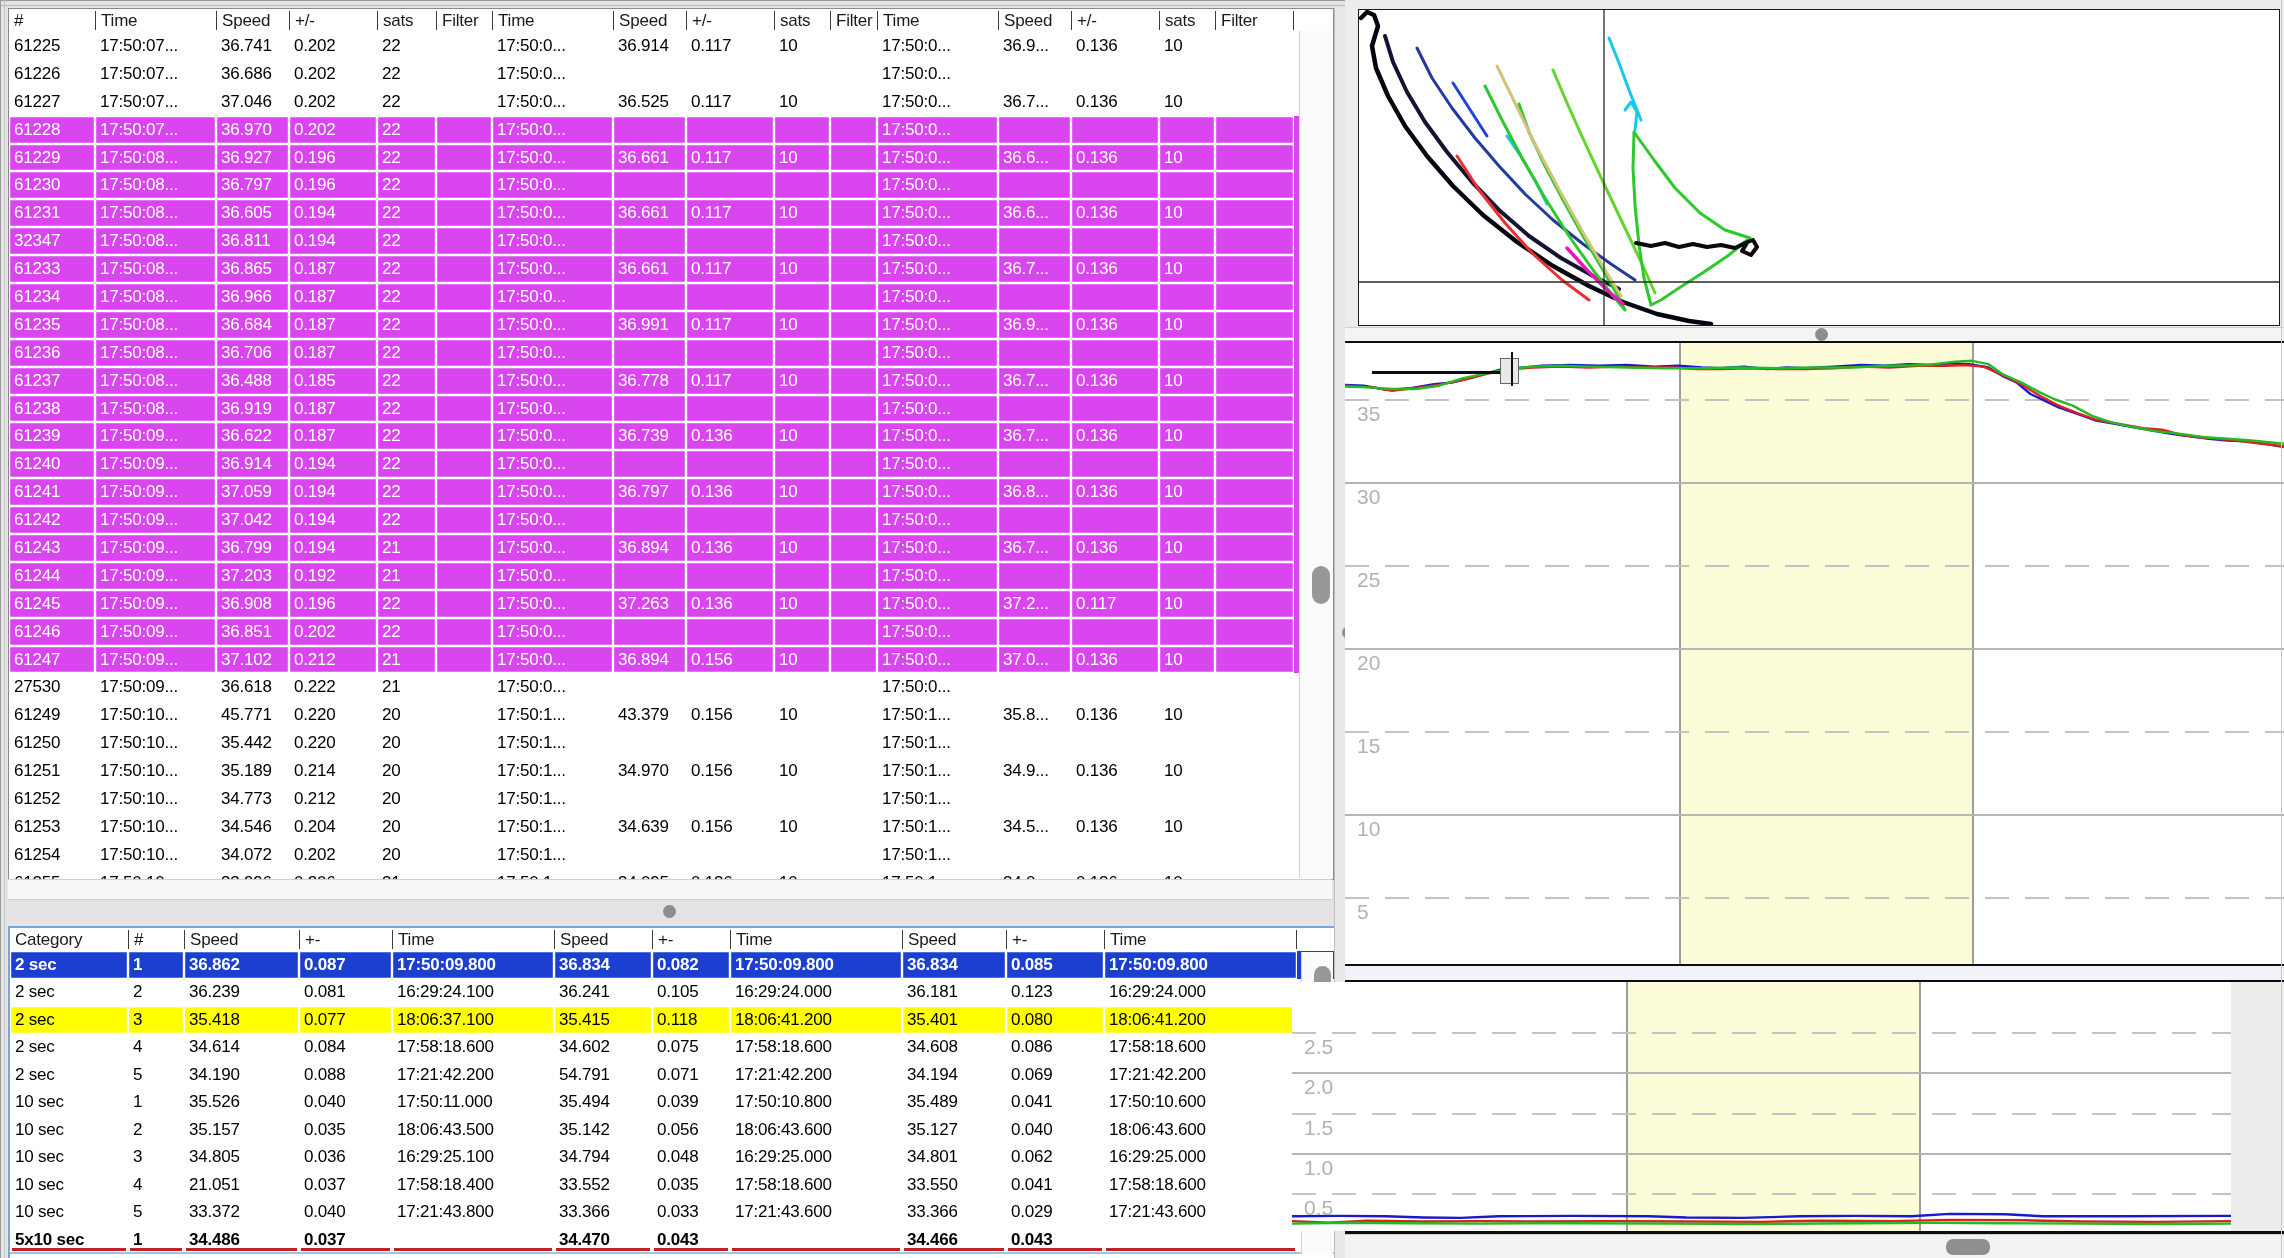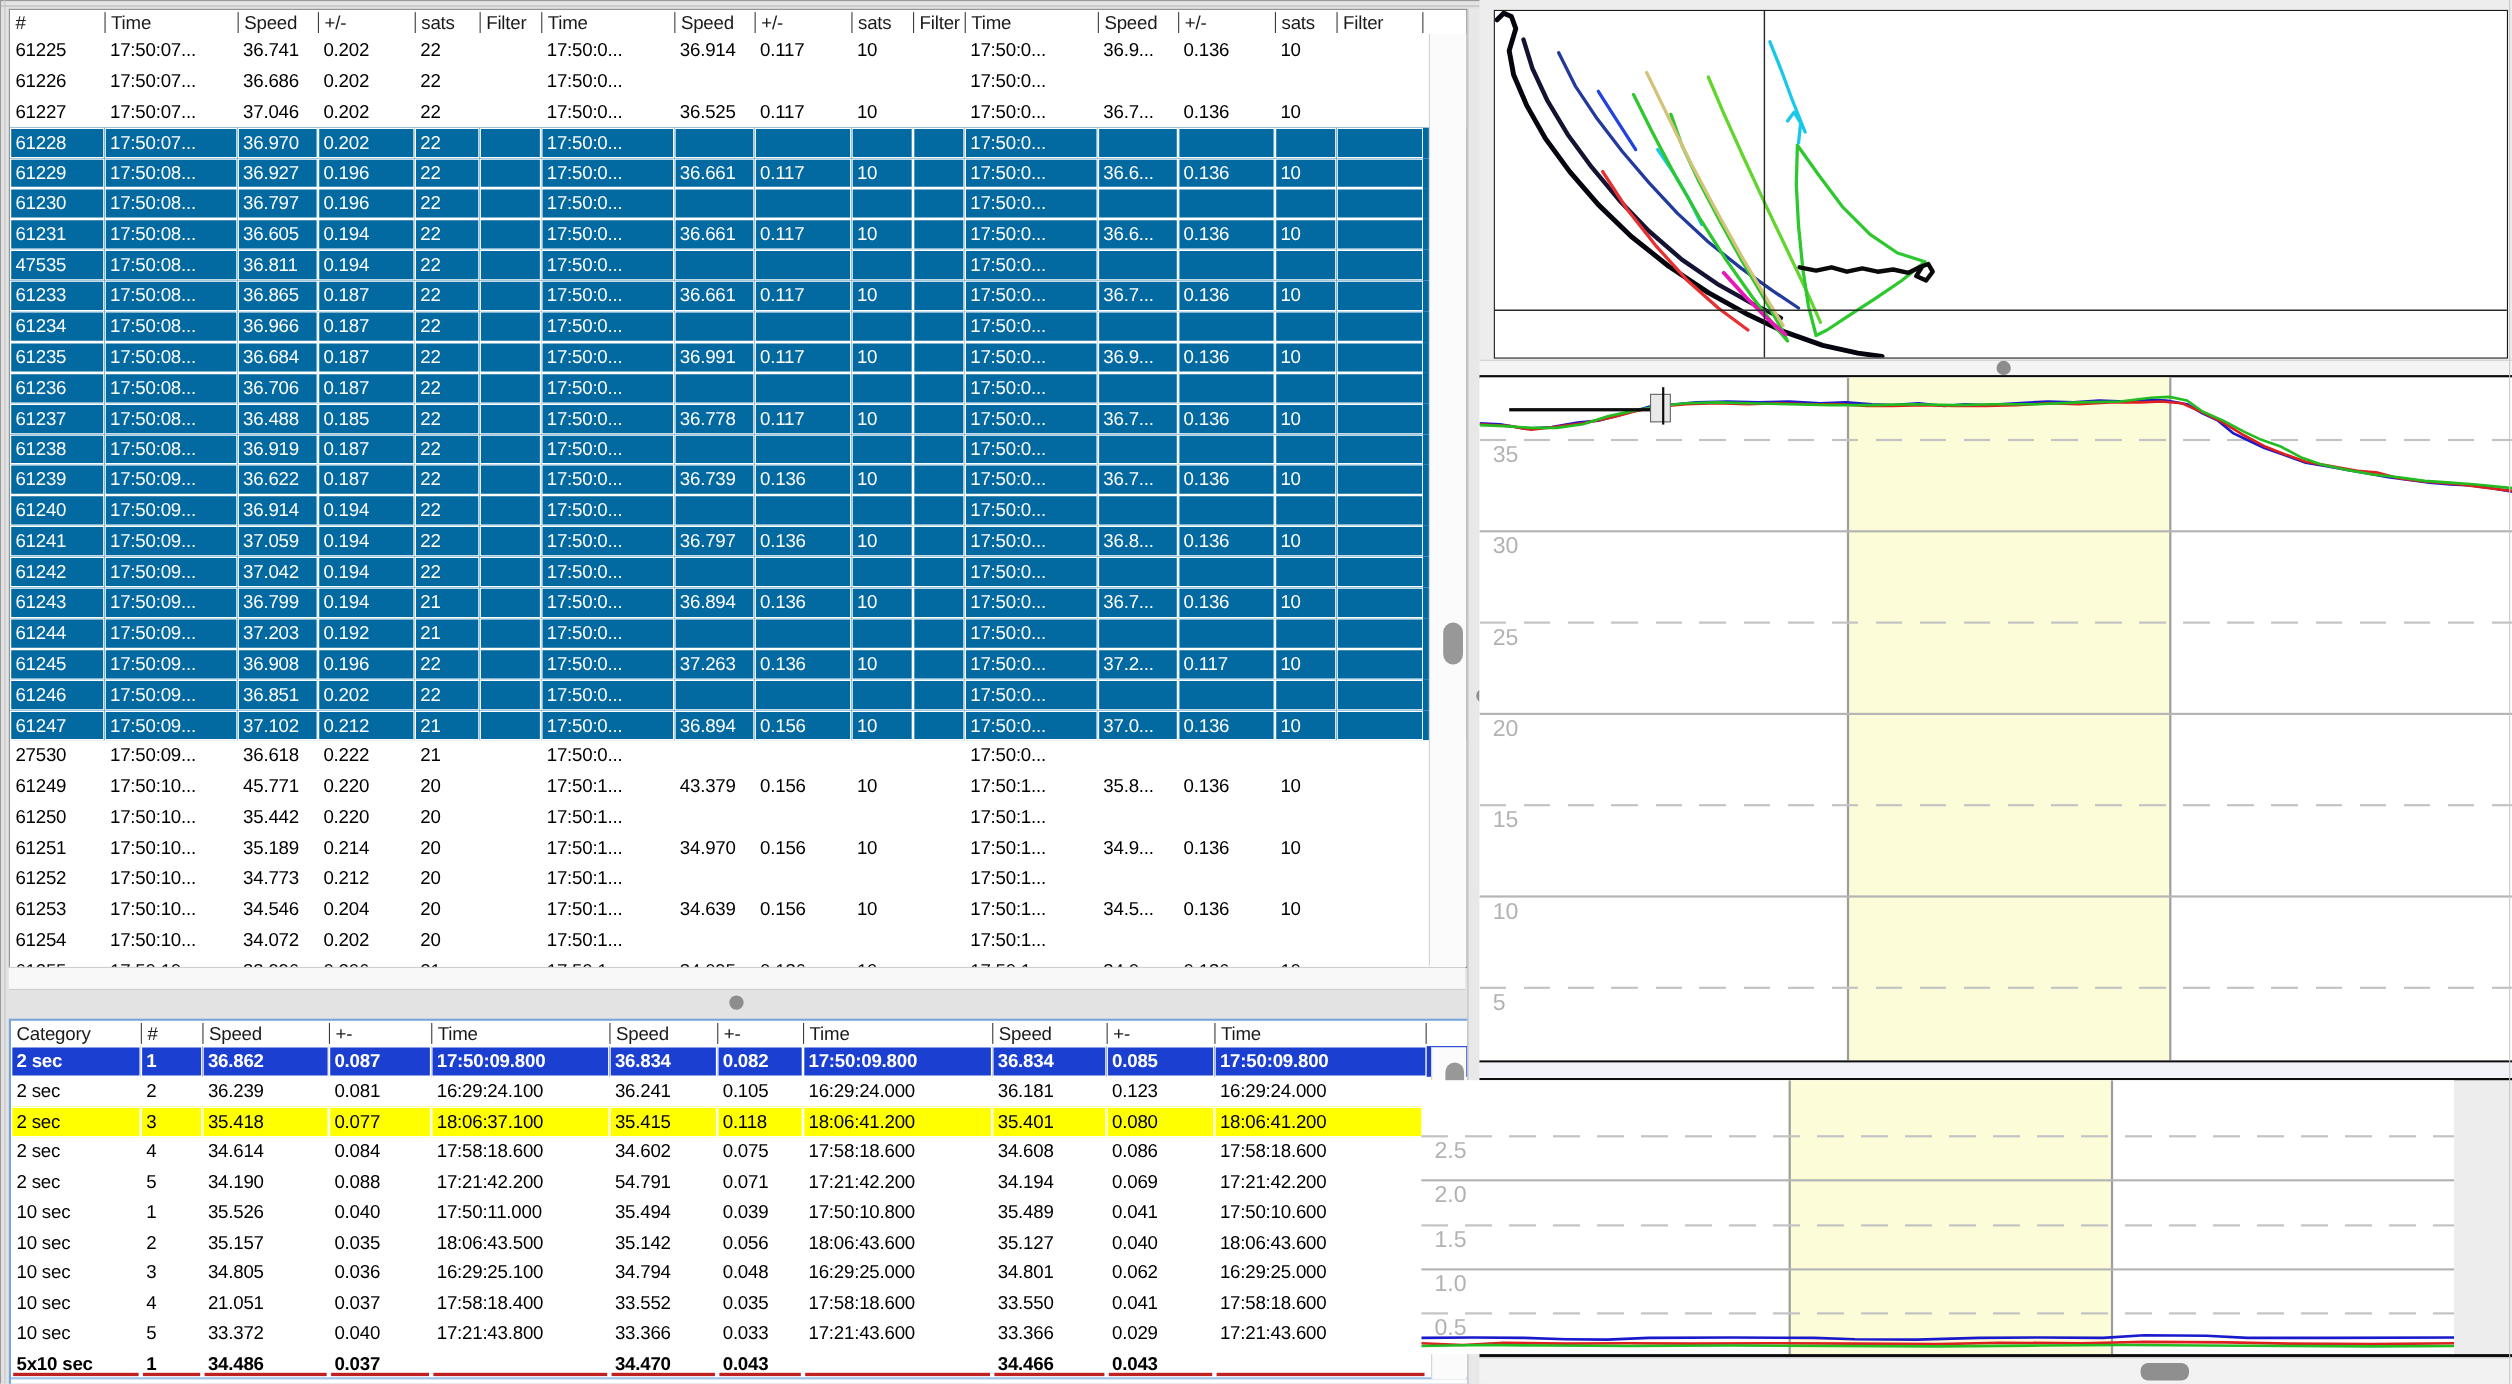--- a/index.html
+++ b/index.html
@@ -17,21 +17,21 @@
   .tbl-panel{position:absolute;background:#ffffff;border:1px solid #8a8a8a;overflow:hidden;}
   .grid-row{display:grid;align-items:center;}
   .mrow{grid-template-columns:86px 121px 73px 88px 59px 56px 121px 73px 88px 56px 47px 121px 73px 88px 56px 79px;height:27.9px;}
   .crow{grid-template-columns:118px 56px 115px 93px 162px 98px 78px 172px 104px 98px 193px;height:27.5px;}
   .hdr{height:23px !important;font-size:16.5px;color:#1a1a1a;}
   .hdr .c{border-left:1px solid #3c3c3c;height:19px;line-height:19px;}
   .hdr .c:first-child{border-left:none;}
   .hdr .c:last-child{border-right:1px solid #3c3c3c;}
   .c{padding-left:5px;white-space:nowrap;overflow:hidden;font-size:17px;letter-spacing:-0.2px;}
   .row{color:#000;background:#fff;}
-  .row.sel{background:#0369a1;color:#fff;}
+  .row.sel{background:#d946ef;color:#fff;}
   .row.sel .c{box-shadow:inset 0 0 0 1.2px #fff;height:100%;line-height:27.9px;}
   .crow.sel{background:#1b3fd0;color:#fff;font-weight:bold;}
   .crow.sel .c{box-shadow:inset 0 0 0 1.2px #fff;height:100%;line-height:27.5px;}
   .crow.hl{background:#ffff00;}
   .crow.hl .c{box-shadow:inset 0 0 0 1.2px #fff;height:100%;line-height:27.5px;}
   .crow.bold{font-weight:bold;}
   
   .sb-track{position:absolute;background:#fbfbfb;border-left:1px solid #d2d2d2;}
   .sb-thumb{position:absolute;background:#989898;border-radius:9px;}
   .dot{position:absolute;width:13px;height:13px;border-radius:50%;background:#8d8d8d;}
@@ -196,21 +196,21 @@
         <div class="c">0.117</div>
         <div class="c">10</div>
         <div class="c"></div>
         <div class="c">17:50:0...</div>
         <div class="c">36.6...</div>
         <div class="c">0.136</div>
         <div class="c">10</div>
         <div class="c"></div>
       </div>
       <div class="grid-row mrow row sel">
-        <div class="c">47535</div>
+        <div class="c">32347</div>
         <div class="c">17:50:08...</div>
         <div class="c">36.811</div>
         <div class="c">0.194</div>
         <div class="c">22</div>
         <div class="c"></div>
         <div class="c">17:50:0...</div>
         <div class="c"></div>
         <div class="c"></div>
         <div class="c"></div>
         <div class="c"></div>

